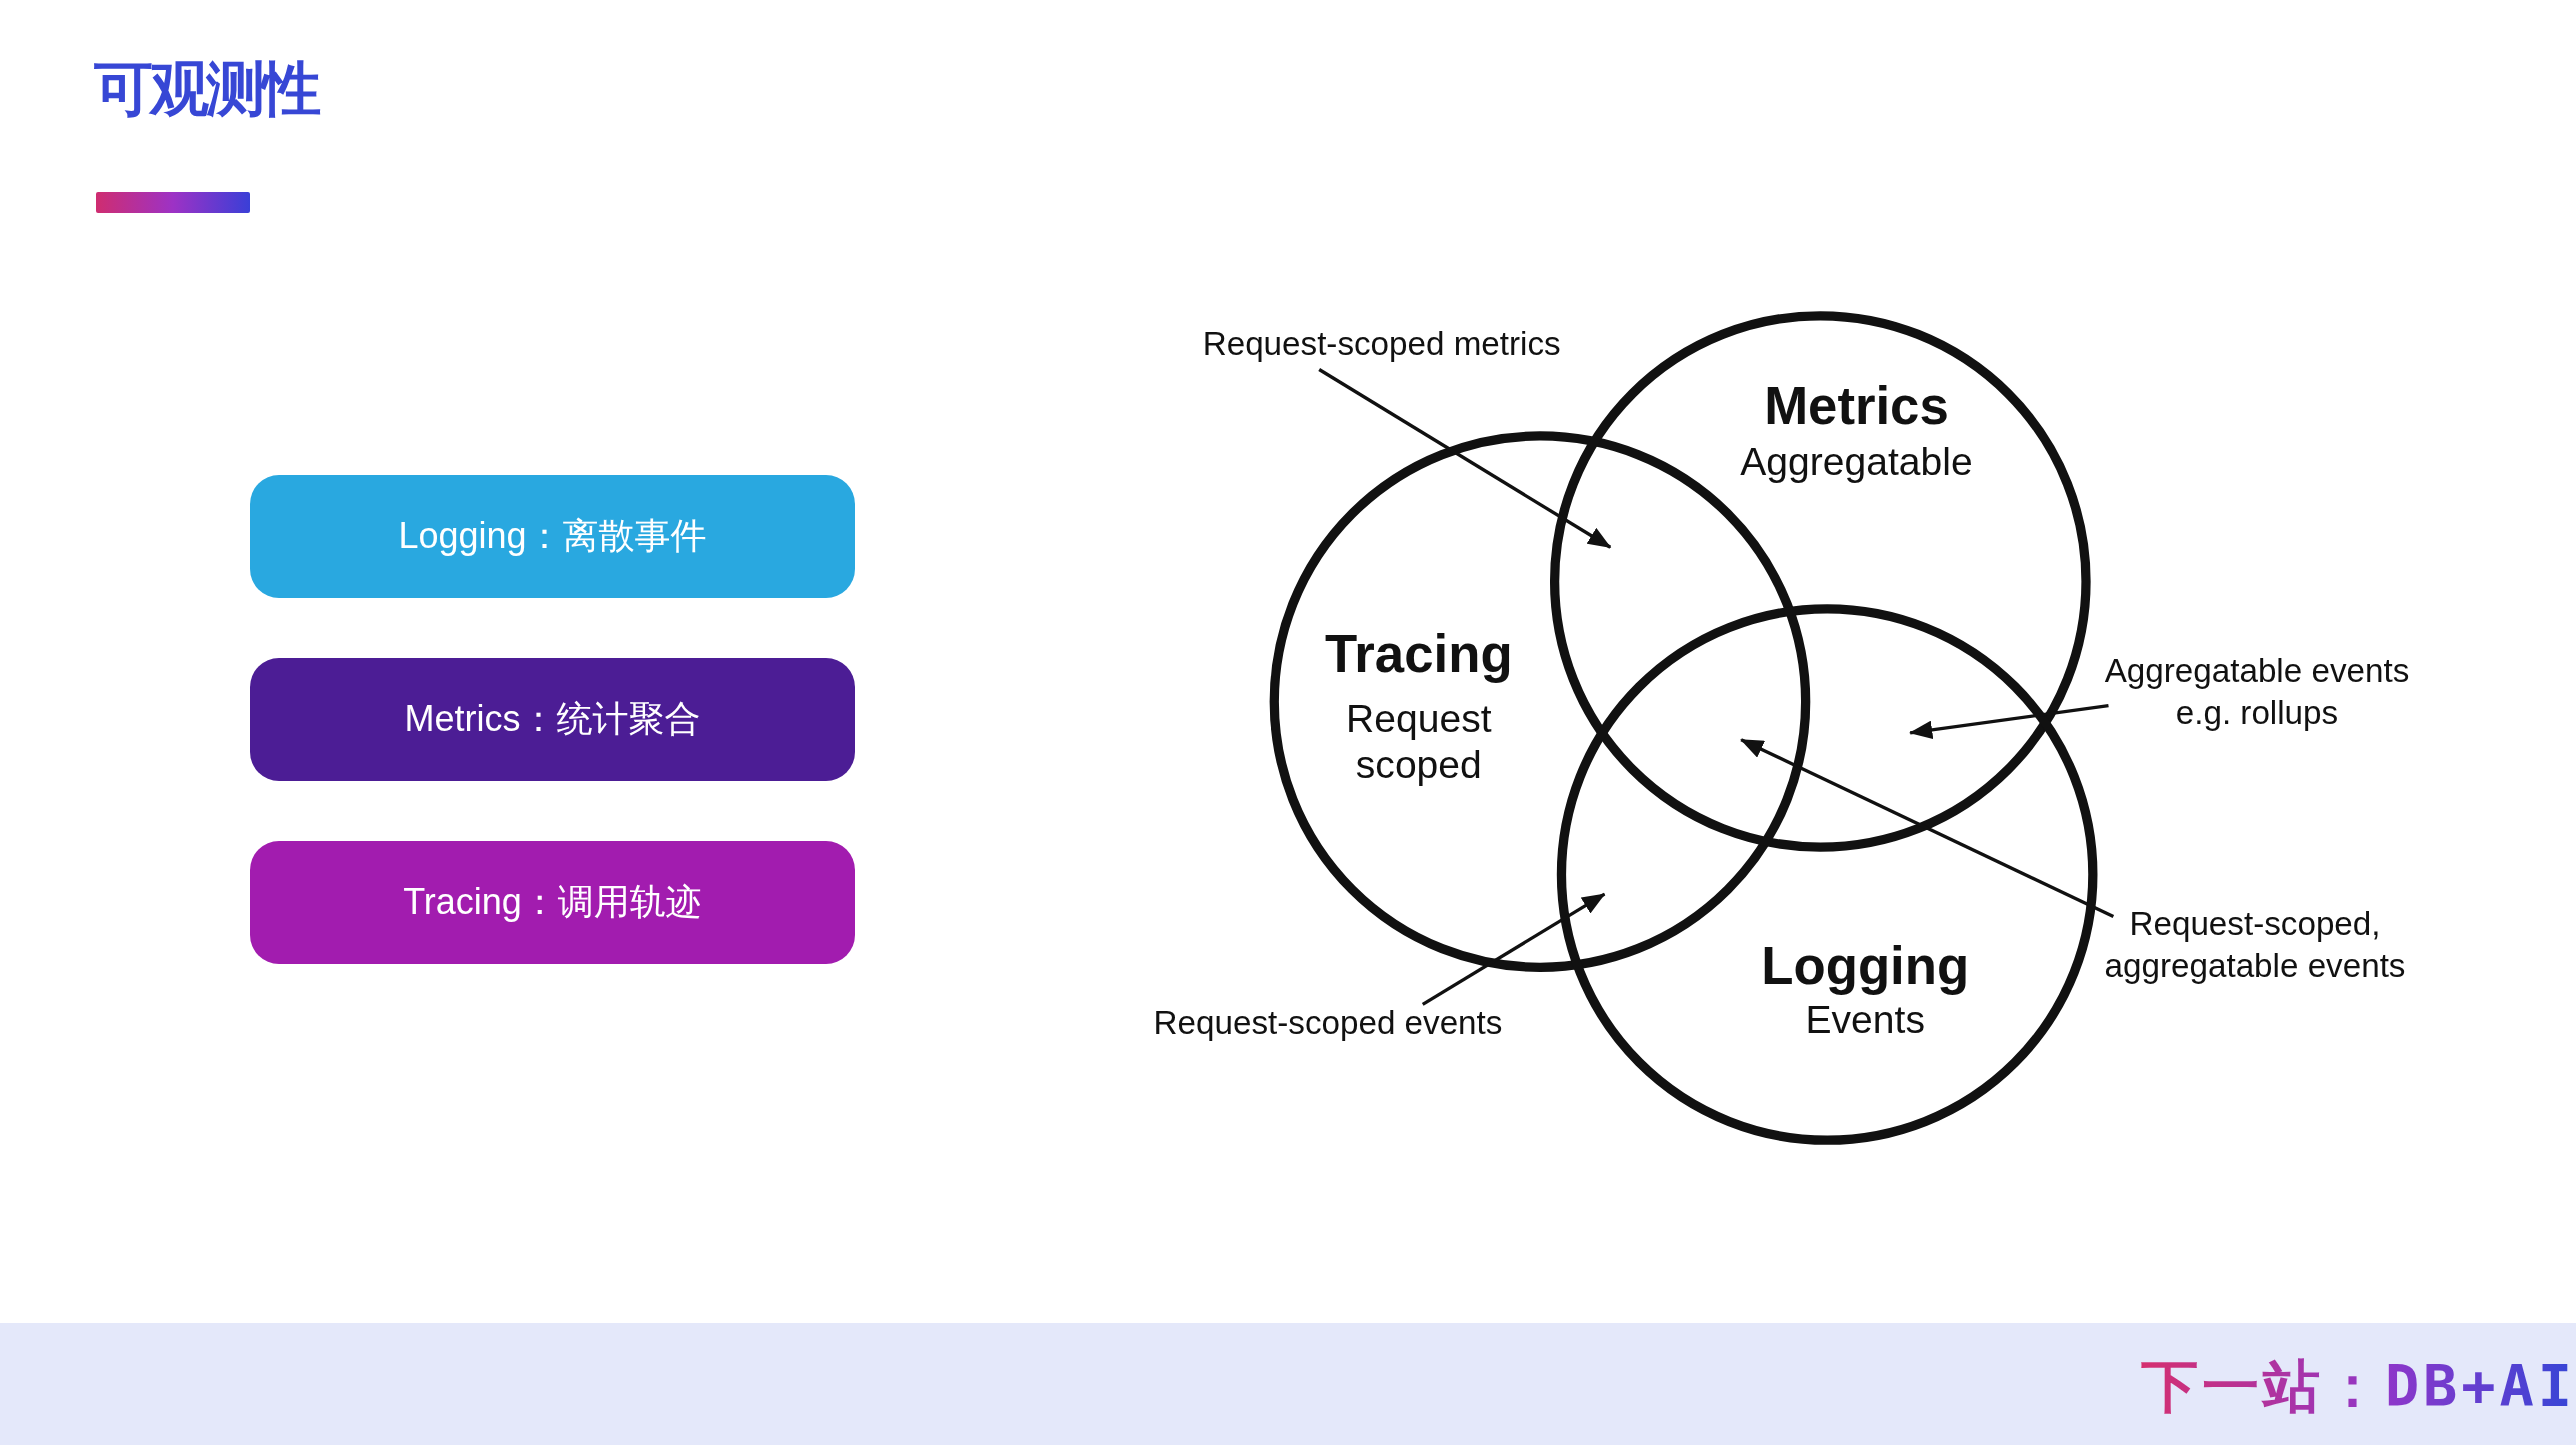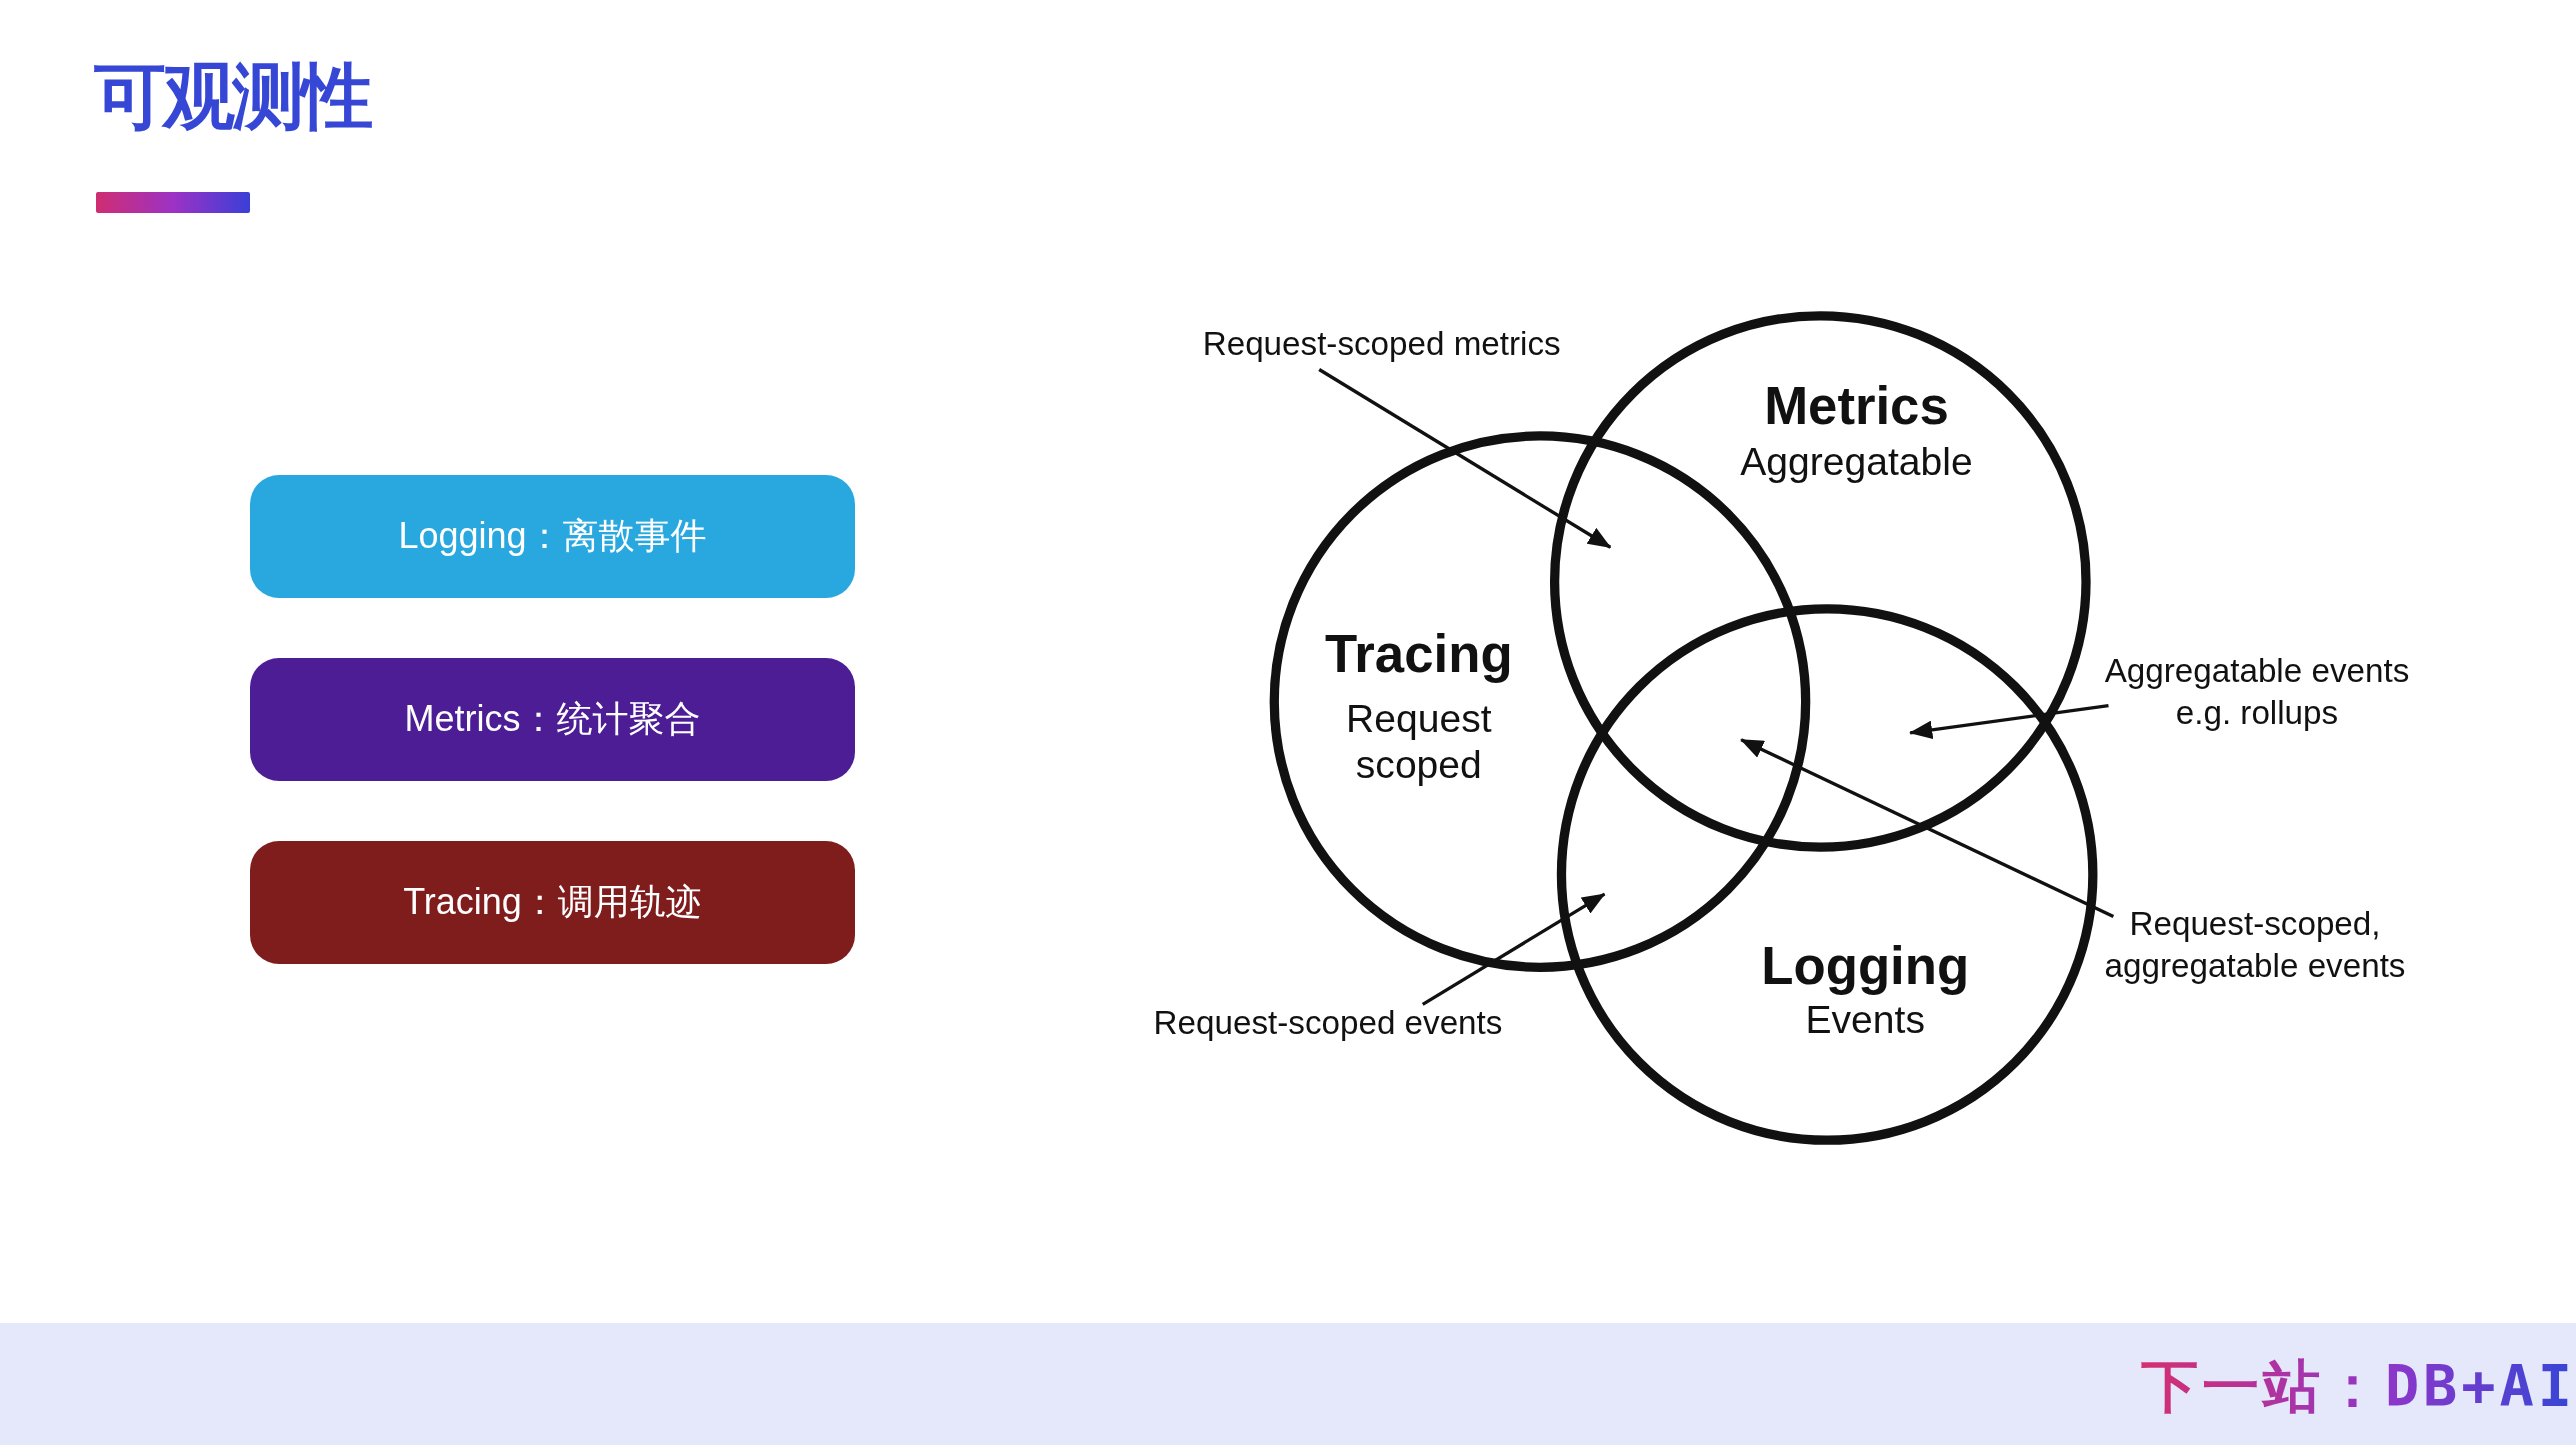--- a/index.html
+++ b/index.html
@@ -11,21 +11,21 @@
   .slide {
     position: relative;
     width: 2576px; height: 1446px;
     background: #ffffff;
   }
 
   
   .page-title {
     position: absolute;
     left: 94px; top: 57px;
-    font-size: 72px;
+    font-size: 59px;
     font-weight: 700;
     letter-spacing: -2.9px;
     color: var(--c-title-text, #3747d5);
     line-height: 1.1;
   }
   .title-underline {
     position: absolute;
     left: 96px; top: 192px;
     width: 154px; height: 20.5px;
     border-radius: 2px;
@@ -124,21 +124,21 @@
 </head>
 <body>
 
 <div class="slide">
 
   <h1 class="page-title">可观测性</h1>
   <div class="title-underline"></div>
 
   <div class="badge badge-1" style="background: rgb(41, 168, 224);">Logging：离散事件</div>
   <div class="badge badge-2" style="background: #4c1d95;">Metrics：统计聚合</div>
-  <div class="badge badge-3" style="background: #7f1d1d;">Tracing：调用轨迹</div>
+  <div class="badge badge-3" style="background: #a21caf;">Tracing：调用轨迹</div>
 
   <svg class="venn" viewBox="1140 270 1430 950">
     <defs>
       <marker id="ah" viewBox="0 0 10 8" refX="9.5" refY="4" markerWidth="7" markerHeight="5.6" markerUnits="strokeWidth" orient="auto">
         <path class="vmarker" d="M0,0 L10,4 L0,8 z"></path>
       </marker>
     </defs>
 
     <circle class="vcircle" cx="1576" cy="718" r="272"></circle>
     <circle class="vcircle" cx="1863" cy="595" r="272"></circle>

